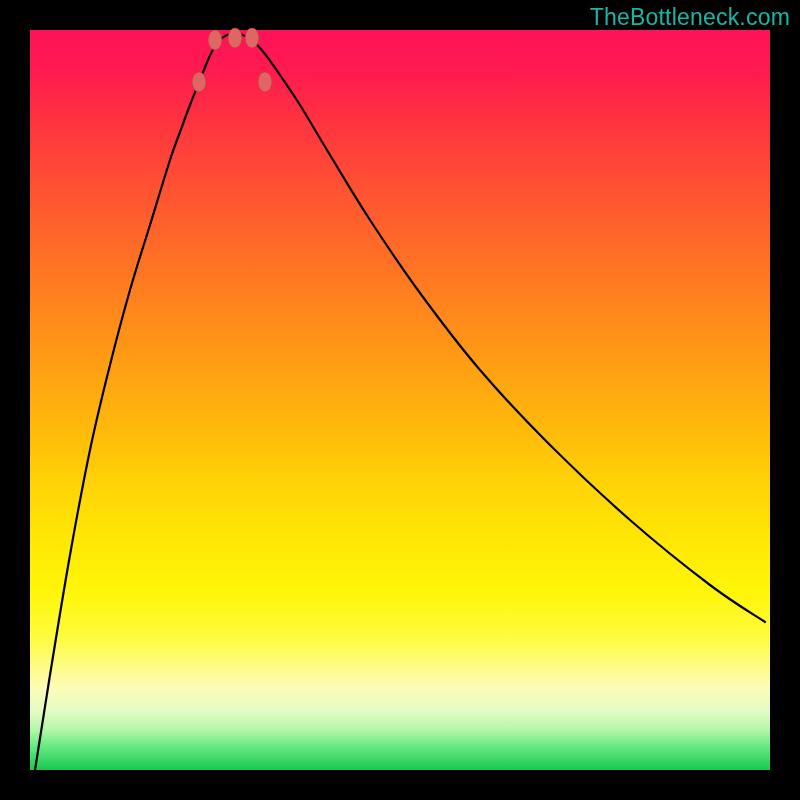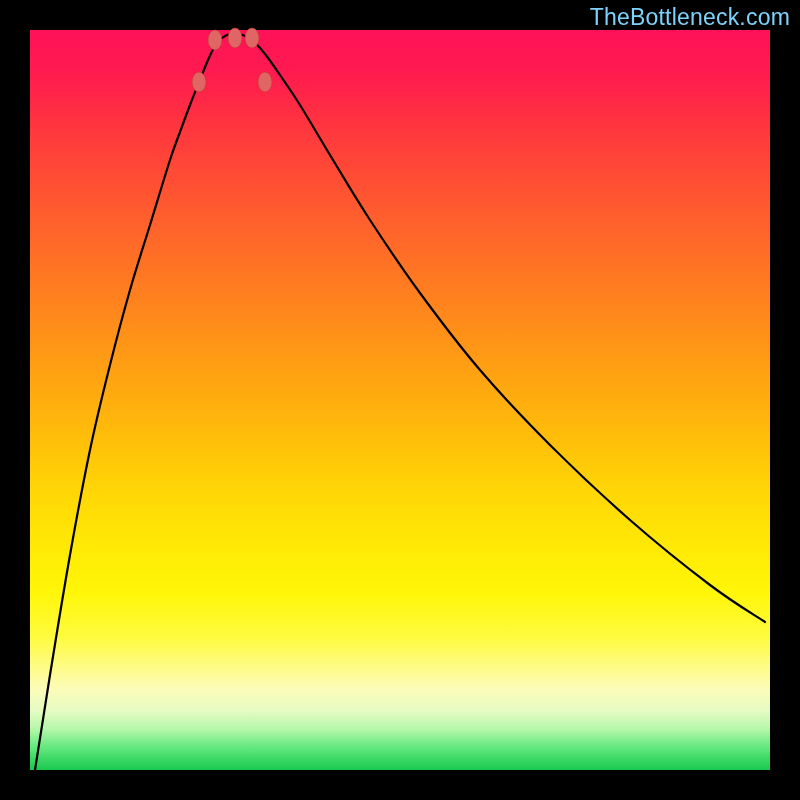--- a/index.html
+++ b/index.html
@@ -41,21 +41,21 @@
       #e5fbc4 92%,
       #b5f7a9 94.5%,
       #62e77e 97%,
       #18c94f 100%
     );
   }
   .watermark {
     position: absolute;
     top: 4px;
     right: 10px;
-    color: #7dd3fc;
+    color: #14b8a6;
     font-size: 23px;
     letter-spacing: 0.2px;
     font-weight: 400;
     user-select: none;
   }
   svg.curve {
     position: absolute;
     left: 0;
     top: 0;
     width: 740px;

